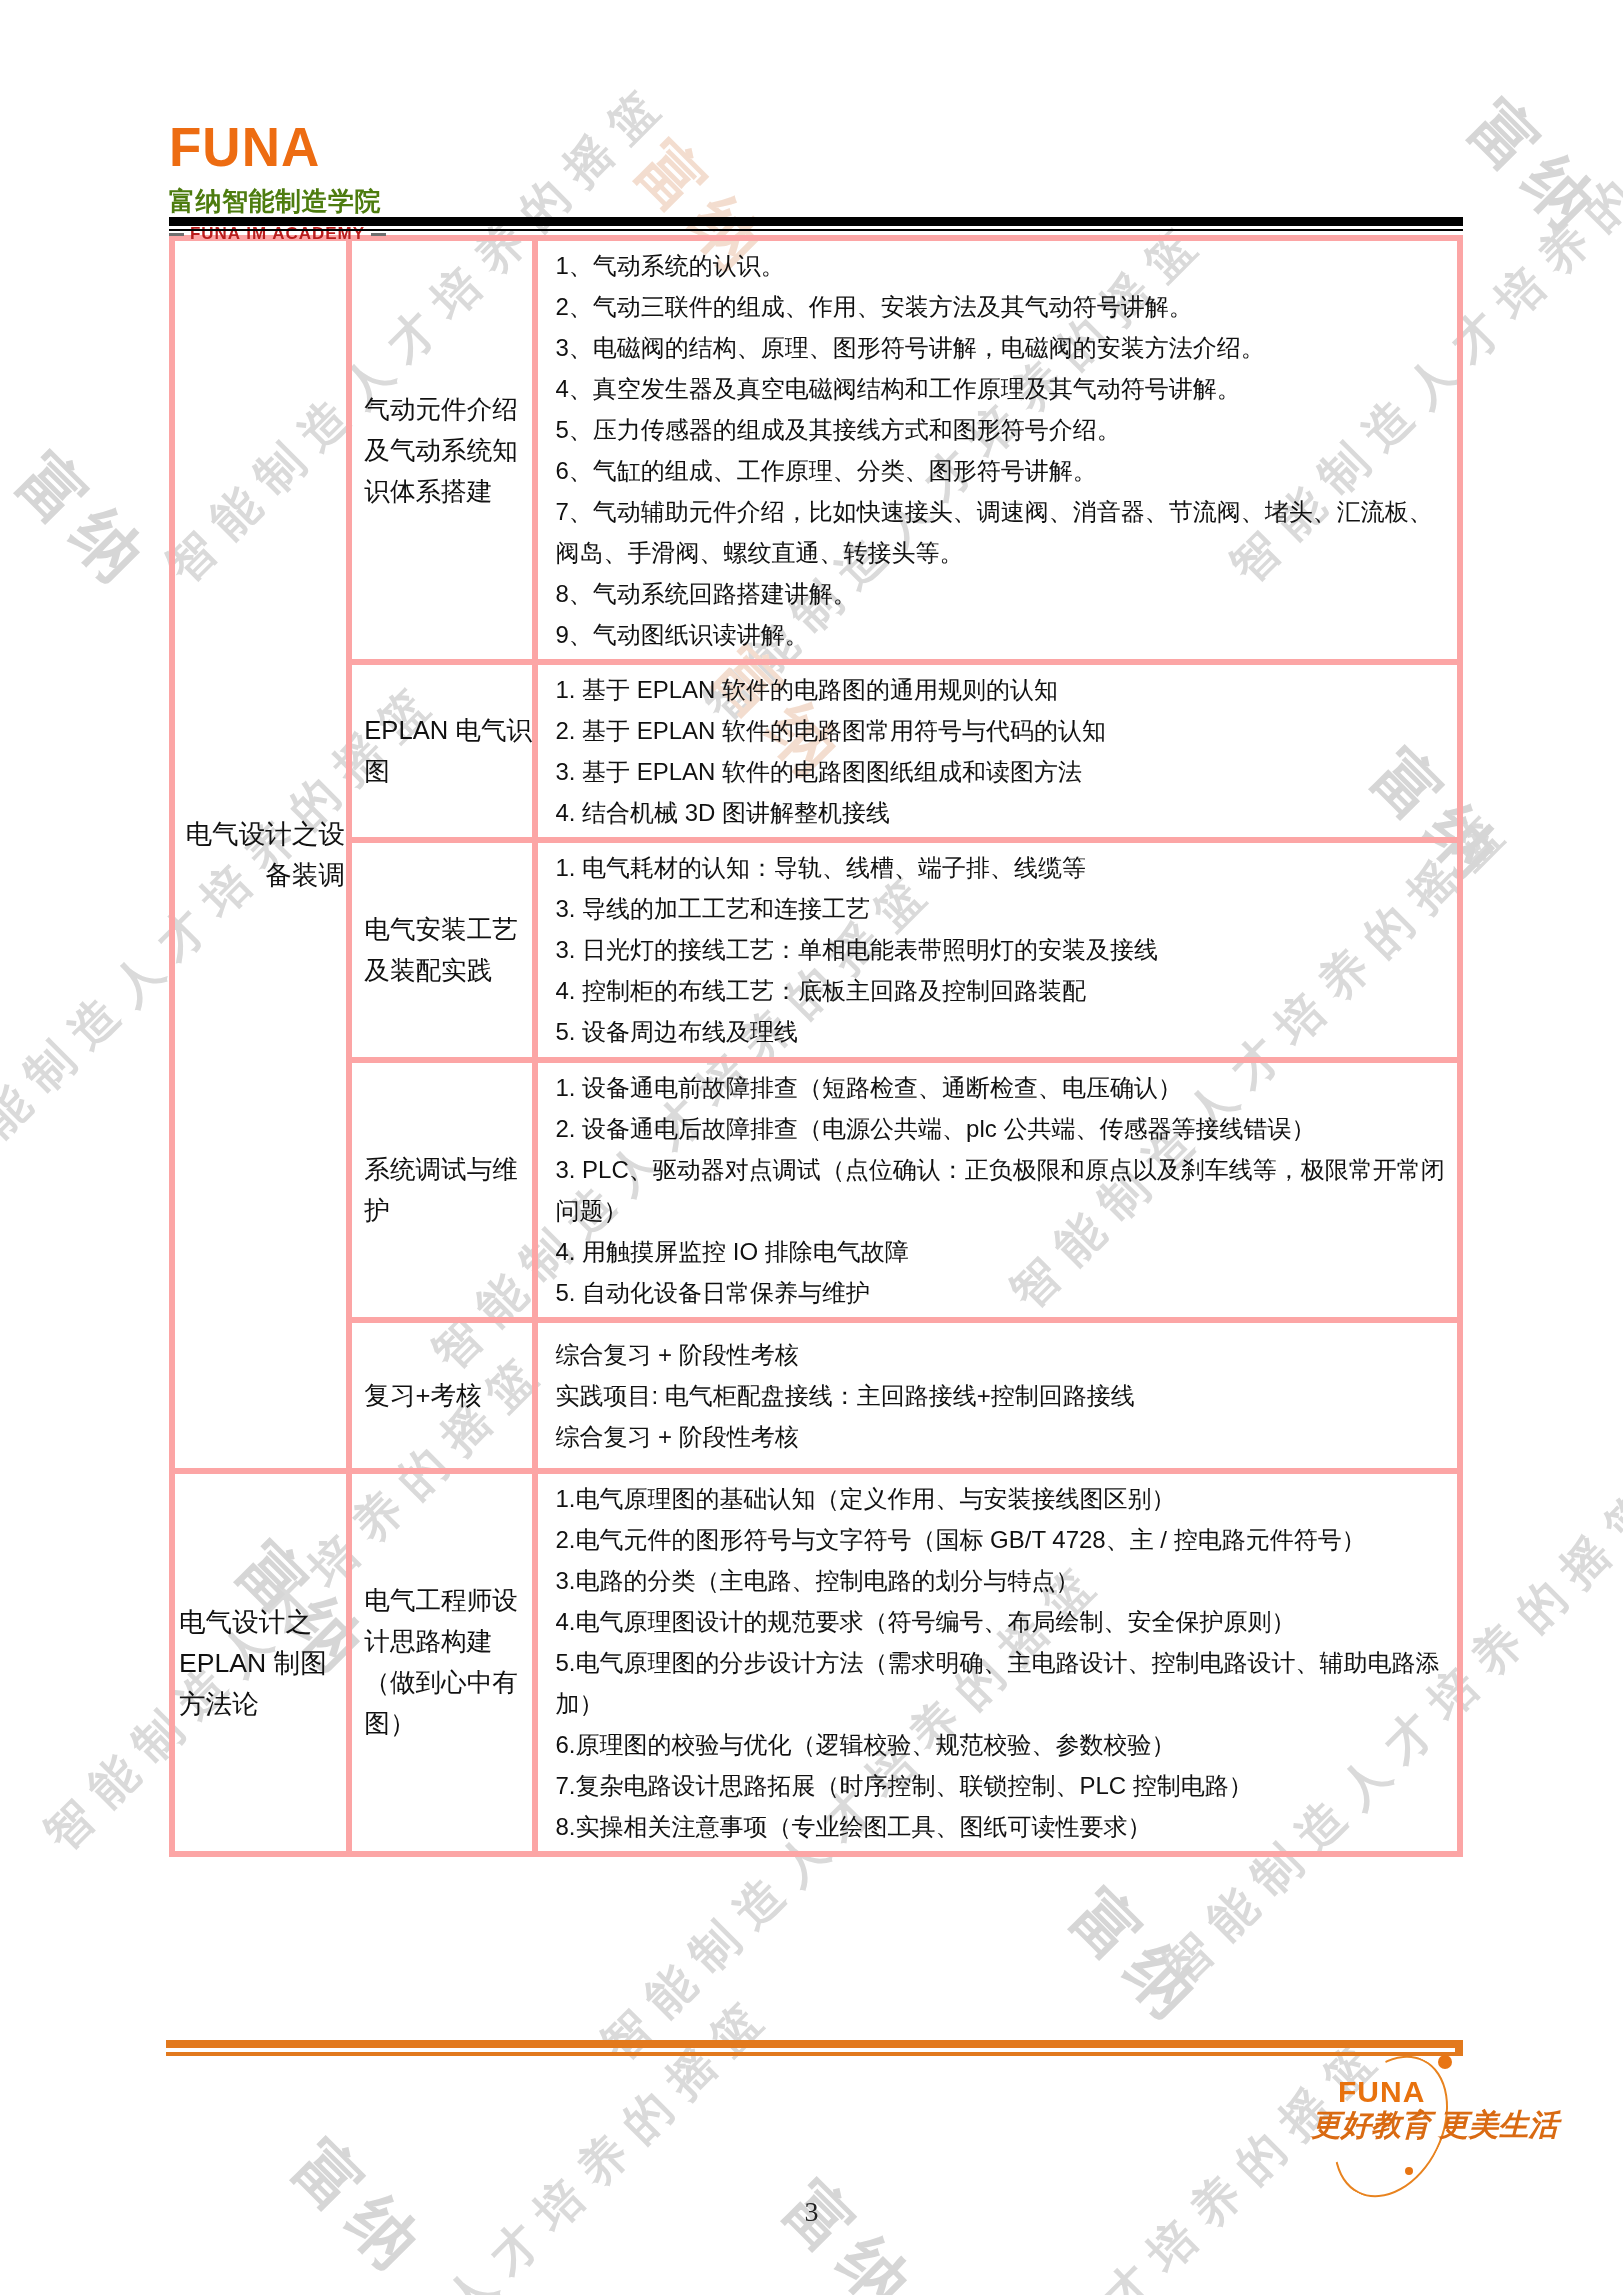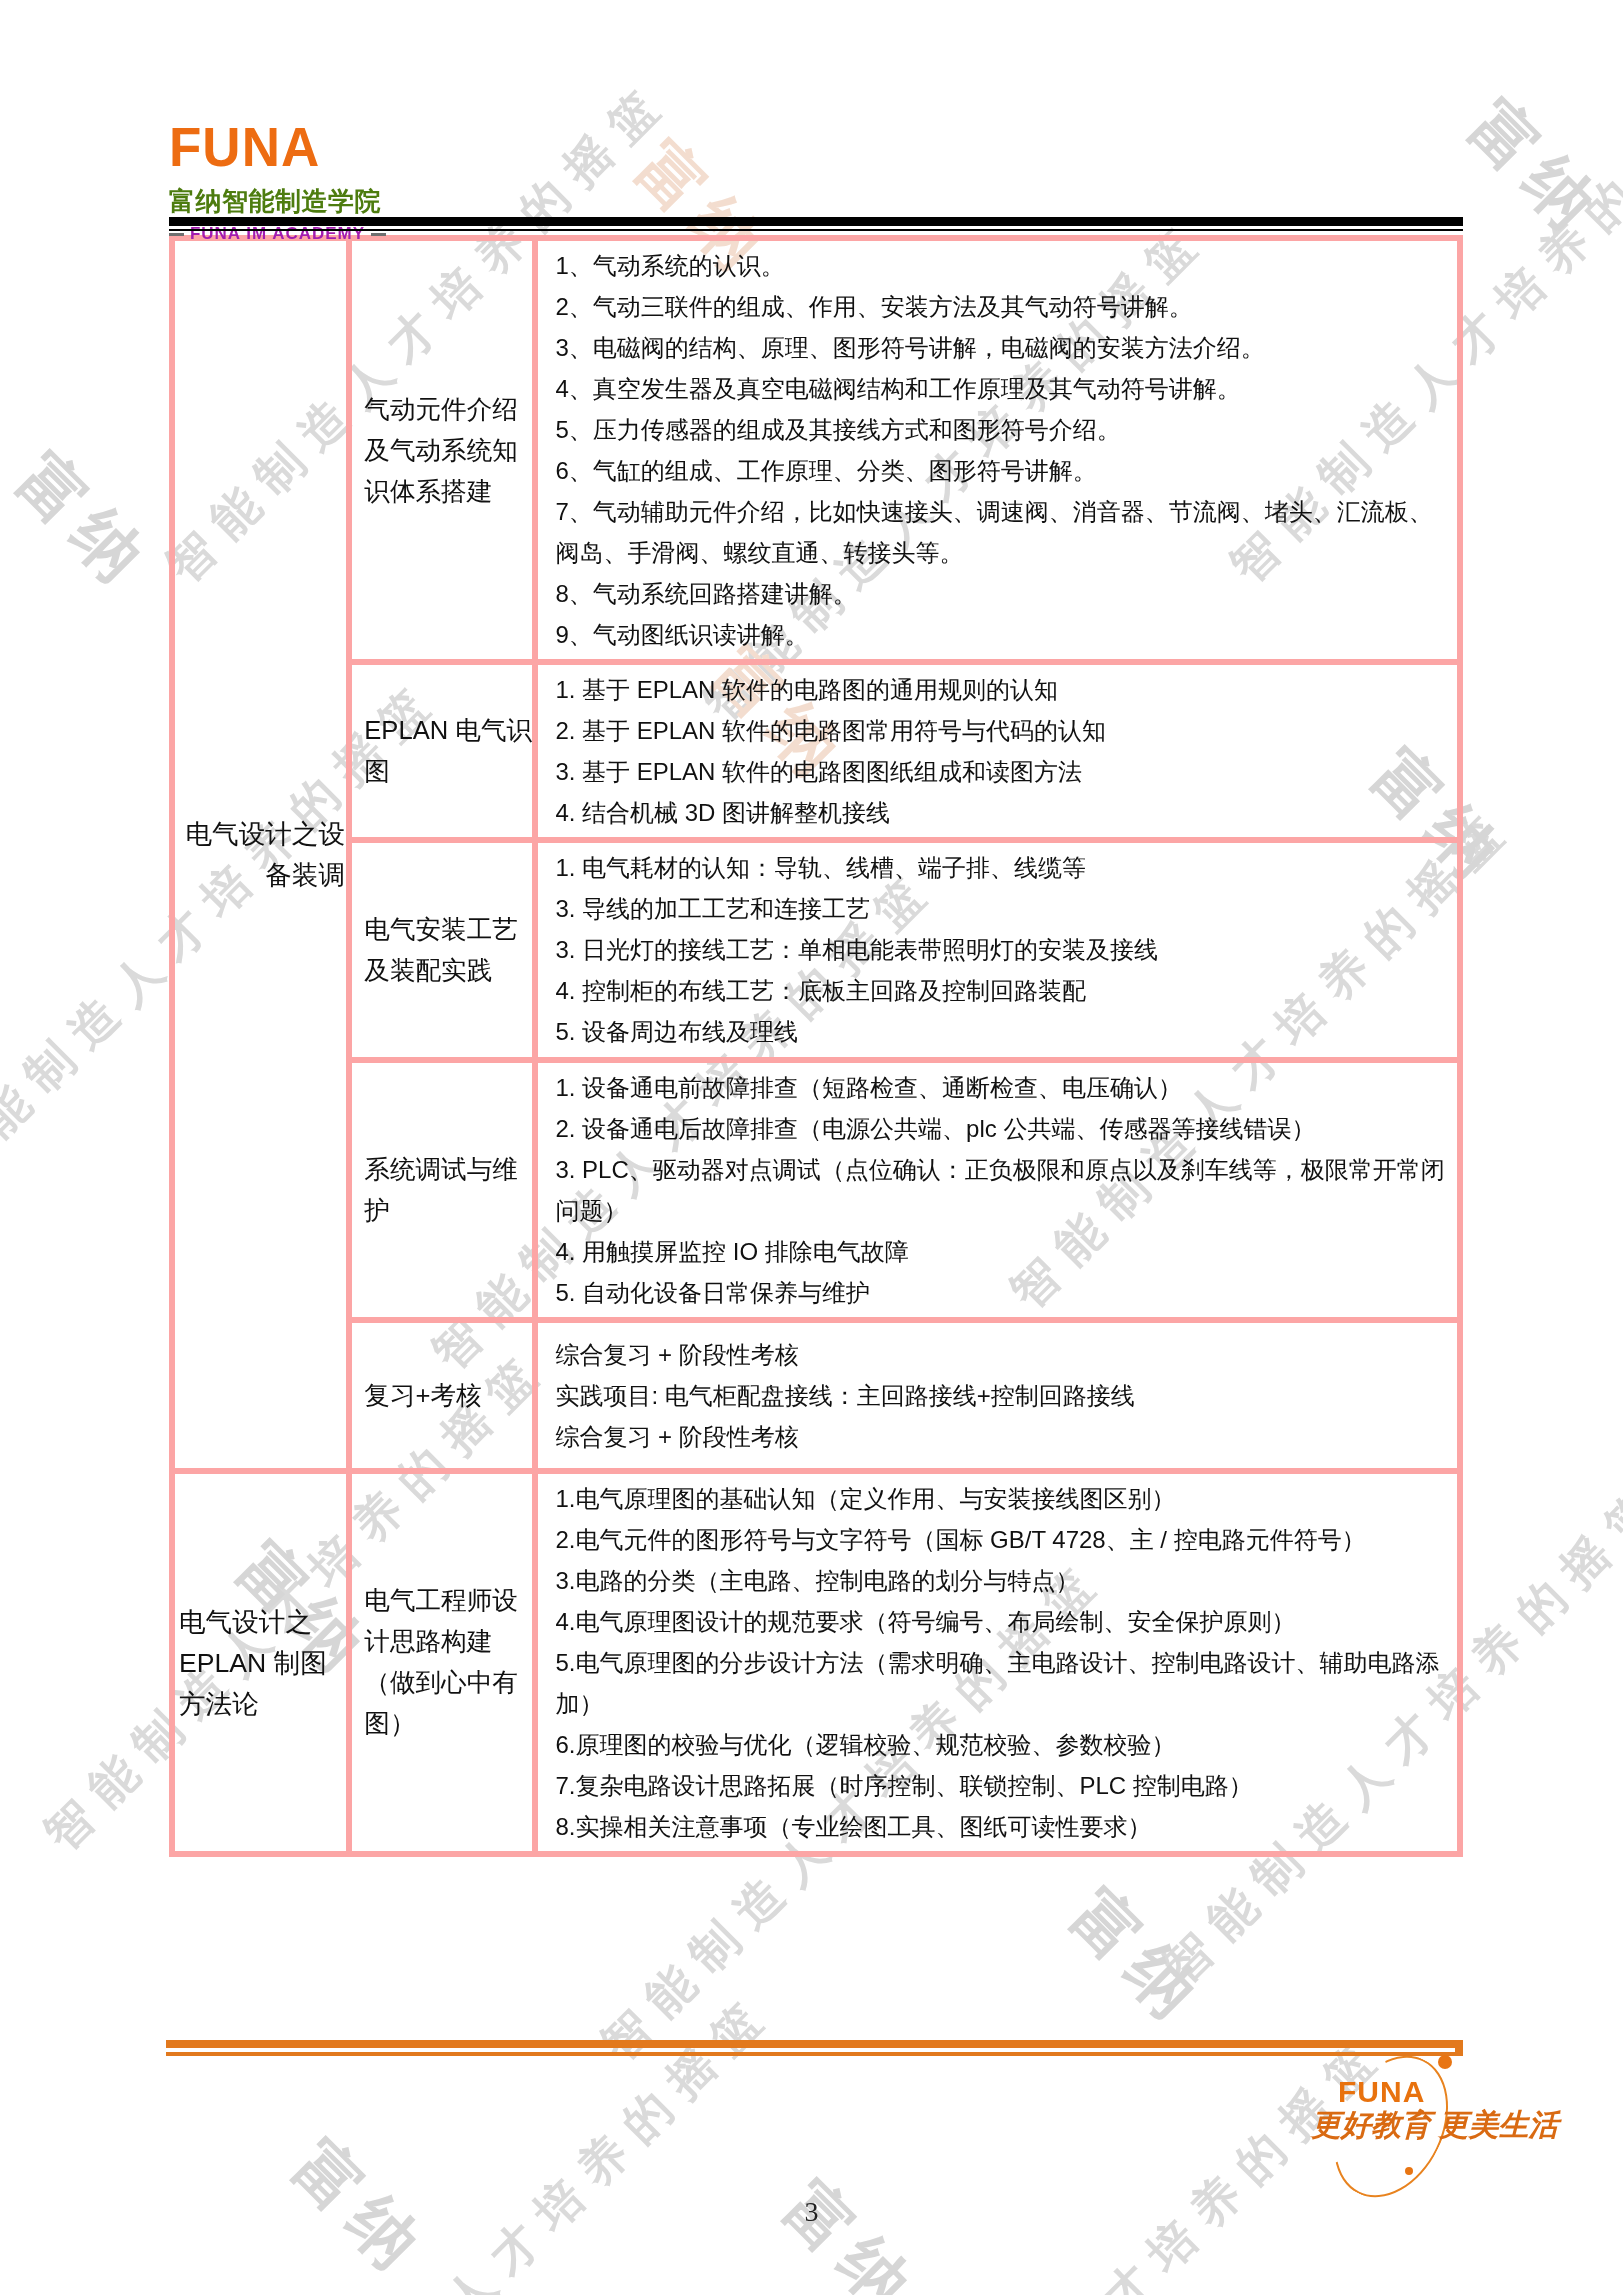--- a/index.html
+++ b/index.html
@@ -11,21 +11,21 @@
   
   #wm-layer{position:absolute;inset:0;overflow:hidden;z-index:0;}
   .wm{position:absolute;white-space:nowrap;transform-origin:0 0;font-weight:700;user-select:none;}
   .wm-phrase{font-size:47px;letter-spacing:15.3px;color:#dadada;transform:rotate(-45deg);}
   .wm-brand{font-size:66px;letter-spacing:11.2px;color:#d6d6d6;transform:rotate(45deg);}
   .wm-orange{color:#f3ddcf;}
   
   #brand{position:absolute;left:169px;top:121px;width:217px;z-index:2;}
   .logo-funa{font-size:53px;font-weight:900;letter-spacing:1px;color:#ed6c12;line-height:51px;transform:scaleY(1.05);}
   .logo-cn{font-size:26px;font-weight:700;color:#4d7c0f;letter-spacing:0.5px;margin-top:12.3px;white-space:nowrap;}
-  .logo-en{margin-top:5.1px;font-size:17px;font-weight:700;color:#a21caf;display:flex;align-items:center;white-space:nowrap;}
+  .logo-en{margin-top:5.1px;font-size:17px;font-weight:700;color:#b91c1c;display:flex;align-items:center;white-space:nowrap;}
   .logo-en .dash{flex:1;height:3.1px;background:#6f6f6f;}
   .logo-en .en-txt{padding:0 6.1px;letter-spacing:1px;}
   .rule-thick{position:absolute;left:169px;top:217px;width:1294px;height:9.2px;background:#000;z-index:2;}
   .rule-thin{position:absolute;left:169px;top:229px;width:1294px;height:2px;background:#000;z-index:2;}
   
   #tbl{position:absolute;left:169px;top:235px;width:1294px;z-index:1;
        border-collapse:collapse;table-layout:fixed;background:transparent;}
   #tbl td{border:6px solid #fca5a5;vertical-align:middle;box-sizing:border-box;overflow:hidden;}
   #tbl{border:2px solid #000;}
   td.stage{width:177px;text-align:right;font-size:26.6px;line-height:42px;}

